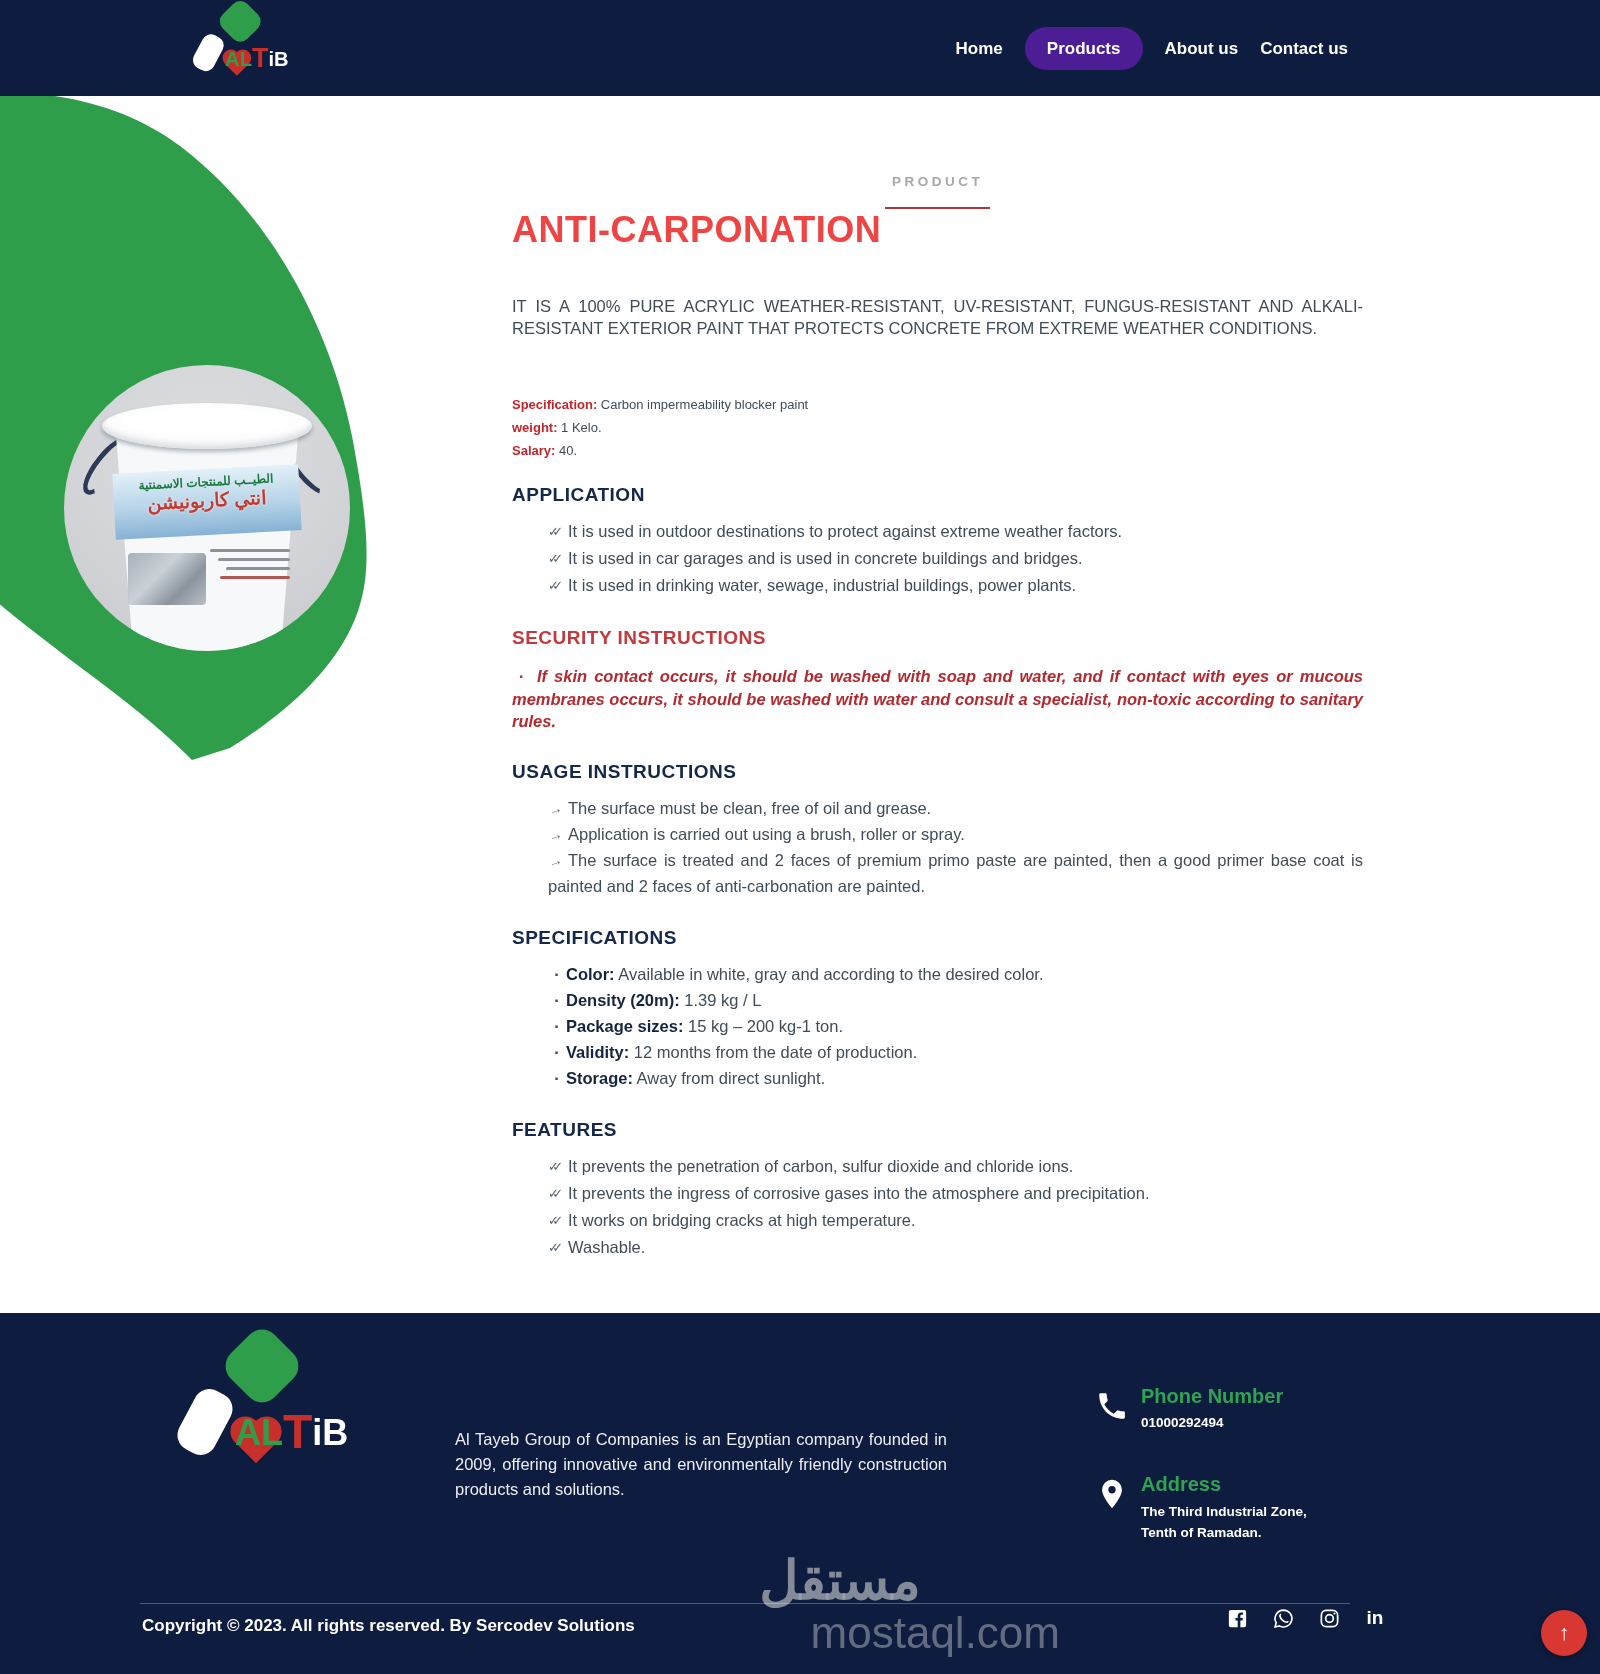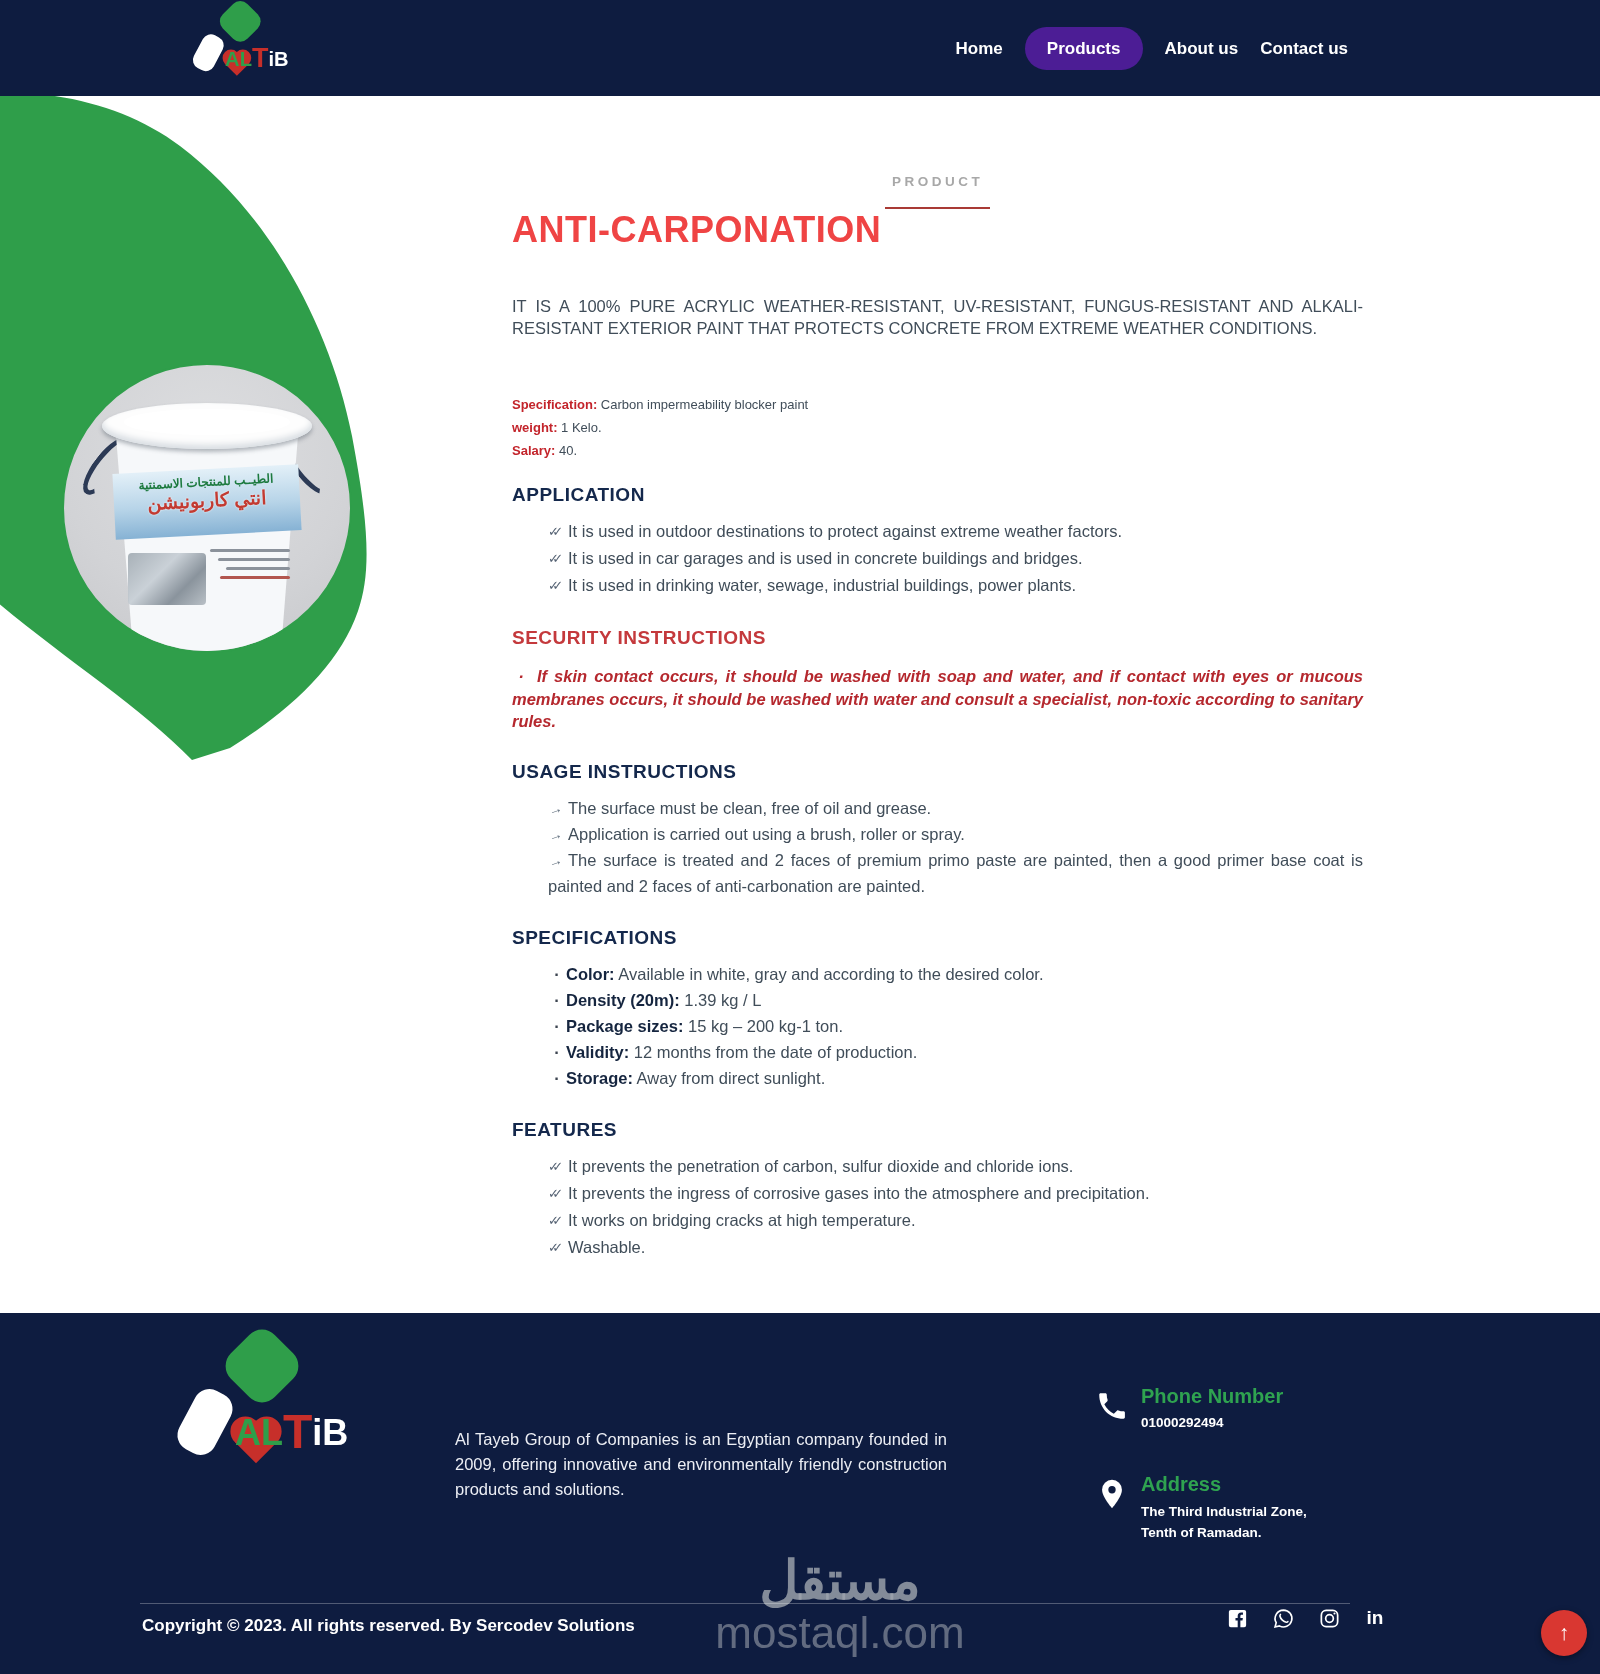--- a/index.html
+++ b/index.html
@@ -99,21 +99,21 @@
   .copyright { position:absolute; left:142px; top:303px; font-size:17px; font-weight:bold; color:#ffffff; }
   .social-row { position:absolute; left:1225px; top:293px; display:flex; gap:22px; align-items:center; }
   .social-ic { width:24px; height:24px; display:flex; align-items:center; justify-content:center; cursor:pointer; }
   .li-text { color:#ffffff; font-weight:bold; font-size:19px; font-family:"Liberation Sans", sans-serif; }
   .scroll-top { position:absolute; left:1541px; top:297px; width:46px; height:46px; border-radius:50%; background:#d93731;
     display:flex; align-items:center; justify-content:center; color:#ffffff; font-size:21px; font-weight:bold; cursor:pointer;
     box-shadow:0 2px 6px rgba(0,0,0,.4); }
 
   .watermark { position:absolute; left:620px; top:240px; width:440px; text-align:center; pointer-events:none; }
   .wm-ar { font-size:54px; font-weight:bold; color:rgba(158,163,173,.82); line-height:1; }
-  .wm-en { font-size:44px; color:rgba(150,156,168,.62); line-height:1.1; margin-top:2px; }
+  .wm-en { font-size:44px; color:rgba(150,156,168,.62); line-height:1.1; margin-top:2px;text-align:right; }
 </style>
 </head>
 <body>
 
 <div class="header">
   <div class="header-logo">
     <div class="logo small">
       <div class="lg-green"></div>
       <div class="lg-white"></div>
       <div class="lg-heart"></div>

